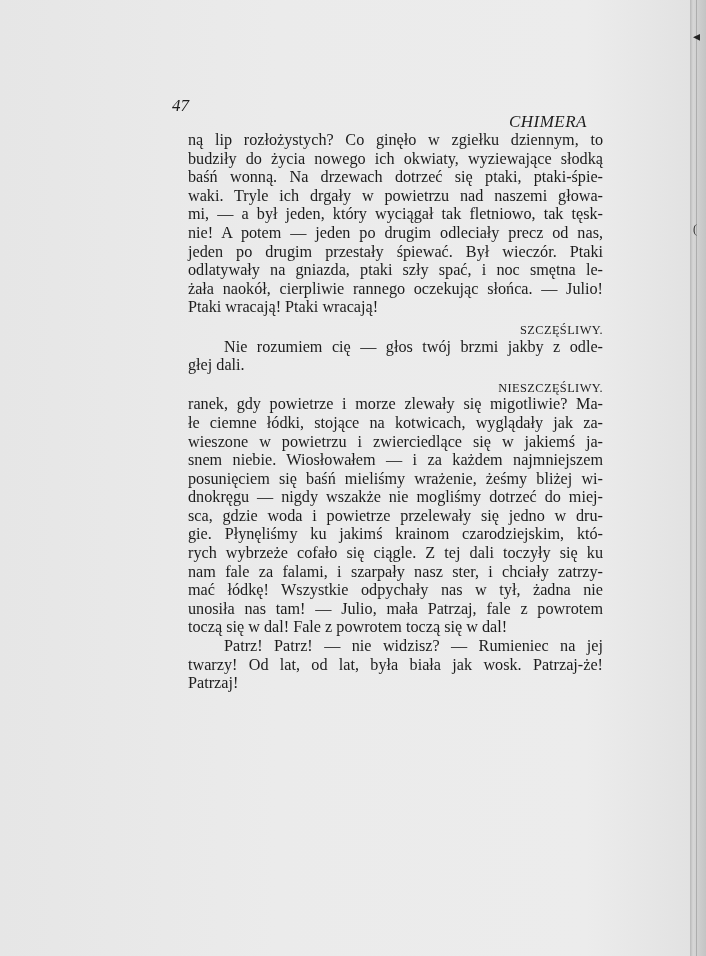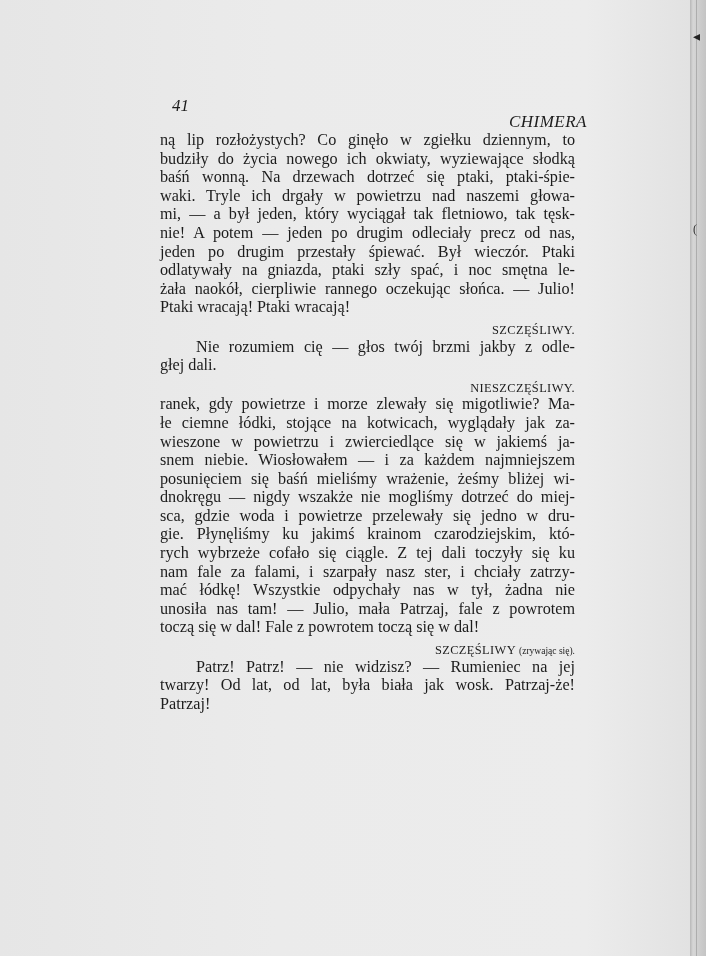--- a/index.html
+++ b/index.html
@@ -24,21 +24,21 @@
   }
   .mark1 { position:absolute; left: 693px; top: 28px; font-size: 14px; color:#222; }
   .mark2 { position:absolute; left: 693px; top: 222px; font-size: 12px; color:#333; }
   .running-head {
     position: absolute; left: 172px; top: 96px; width: 415px; height: 22px;
     font-style: italic; font-size: 17px;
   }
   .folio { position: absolute; left: 0; top: 0; }
   .title { position: absolute; right: 0; top: 16px; letter-spacing: .5px; }
   .text {
-    position: absolute; left: 160px; top: 131px; width: 415px;
+    position: absolute; left: 188px; top: 131px; width: 415px;
     font-size: 16.2px; line-height: 18.6px;
     text-align: justify;
   }
   .line { display: block; white-space: nowrap; text-align-last: justify; text-align: justify; height: 18.6px; }
   .line.last { text-align-last: left; }
   .line.indent { padding-left: 36px; box-sizing: border-box; }
   .speaker {
     display: block; text-align: right; font-size: 12.4px; letter-spacing: .4px;
     height: 18.6px; line-height: 22px; margin: 2px 0 0 0;
   }
@@ -48,21 +48,21 @@
 </head>
 <body>
 
 <div class="page"></div>
 <div class="spine"></div>
 <div class="spine-line"></div>
 <div class="mark1">◂</div>
 <div class="mark2">(</div>
 
 <div class="running-head">
-  <span class="folio">41</span>
+  <span class="folio">47</span>
   <span class="title">CHIMERA</span>
 </div>
 
 <div class="text">
 
   <p>
     <span class="line">ną lip rozłożystych?  Co ginęło w zgiełku dziennym, to</span>
     <span class="line">budziły do życia nowego ich okwiaty, wyziewające słodką</span>
     <span class="line">baśń wonną.  Na drzewach dotrzeć się ptaki, ptaki-śpie-</span>
     <span class="line">waki.  Tryle ich drgały w powietrzu nad naszemi głowa-</span>
@@ -96,23 +96,19 @@
     <span class="line">dnokręgu — nigdy wszakże nie mogliśmy dotrzeć do miej-</span>
     <span class="line">sca, gdzie woda i powietrze przelewały się jedno w dru-</span>
     <span class="line">gie.  Płynęliśmy ku jakimś krainom czarodziejskim, któ-</span>
     <span class="line">rych wybrzeże cofało się ciągle.  Z tej dali toczyły się ku</span>
     <span class="line">nam fale za falami, i szarpały nasz ster, i chciały zatrzy-</span>
     <span class="line">mać łódkę!  Wszystkie odpychały nas w tył, żadna nie</span>
     <span class="line">unosiła nas tam! — Julio, mała Patrzaj, fale z powrotem</span>
     <span class="line last">toczą się w dal!  Fale z powrotem toczą się w dal!</span>
   </p>
 
-  <div class="speaker">
-    <span>SZCZĘŚLIWY</span>
-    <span class="stage">(zrywając się).</span>
-  </div>
 
   <p>
     <span class="line indent">Patrz!  Patrz! — nie  widzisz? — Rumieniec  na  jej</span>
     <span class="line">twarzy!  Od lat, od lat, była biała jak wosk. Patrzaj-że!</span>
     <span class="line last">Patrzaj!</span>
   </p>
 </div>
 
 </body></html>

